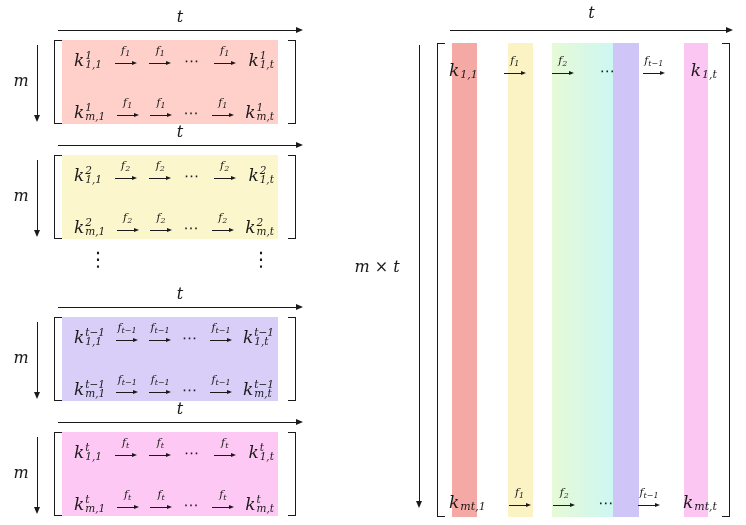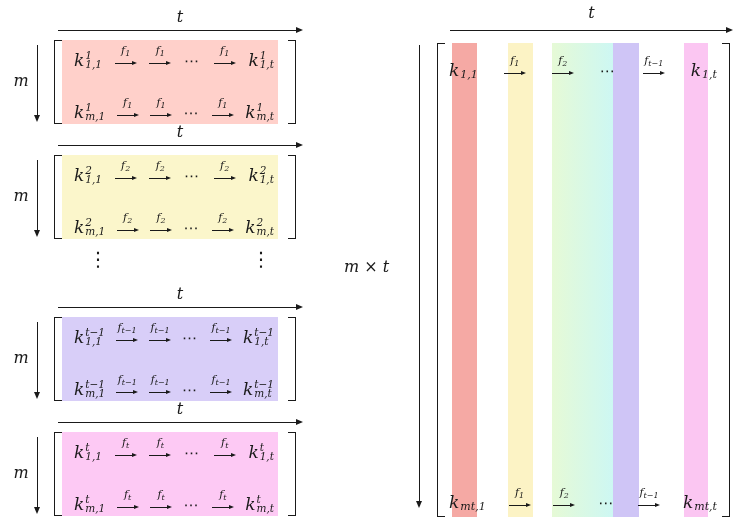--- a/index.html
+++ b/index.html
@@ -43,21 +43,21 @@
   .lblock .harrow { top:22px; left:58px; width:238px; }
   .lblock .mlab { position:absolute; top:64px; left:8px; width:26px; text-align:center; }
   .lblock .varrow { left:37px; top:37px; height:70px; }
   .matrix { position:absolute; top:32px; left:54px; width:242px; height:84px; }
   .fill { position:absolute; left:8px; top:0; bottom:0; width:216px;
     display:flex; flex-direction:column; justify-content:space-between; padding:4px 4px 2px 12px; }
   .mrow { display:flex; align-items:center; justify-content:space-between; height:26px; }
   
   .rtlab { position:absolute; top:4px; left:450px; width:283px; text-align:center; }
   .rharrow { top:30px; left:450px; width:276px; }
-  .mxtlab { position:absolute; top:258px; left:344px; width:66px; text-align:left; }
+  .mxtlab { position:absolute; top:258px; left:344px; width:66px; text-align:center; }
   .rvarrow { left:419px; top:45px; height:456px; }
   .rmatrix { position:absolute; left:437px; top:43px; width:293px; height:474px; }
   .stripe { position:absolute; top:0; bottom:0; }
   .s1 { left:15px;  width:25px; }
   .s2 { left:71px;  width:25px; }
   .s3 { left:115px; width:61px; }
   .s4 { left:176px; width:26px; }
   .s5 { left:247px; width:24px; }
   .rrows { position:absolute; left:0; top:0; right:0; bottom:0;
     display:flex; flex-direction:column; justify-content:space-between; padding:8px 13px 2px 12px; }

